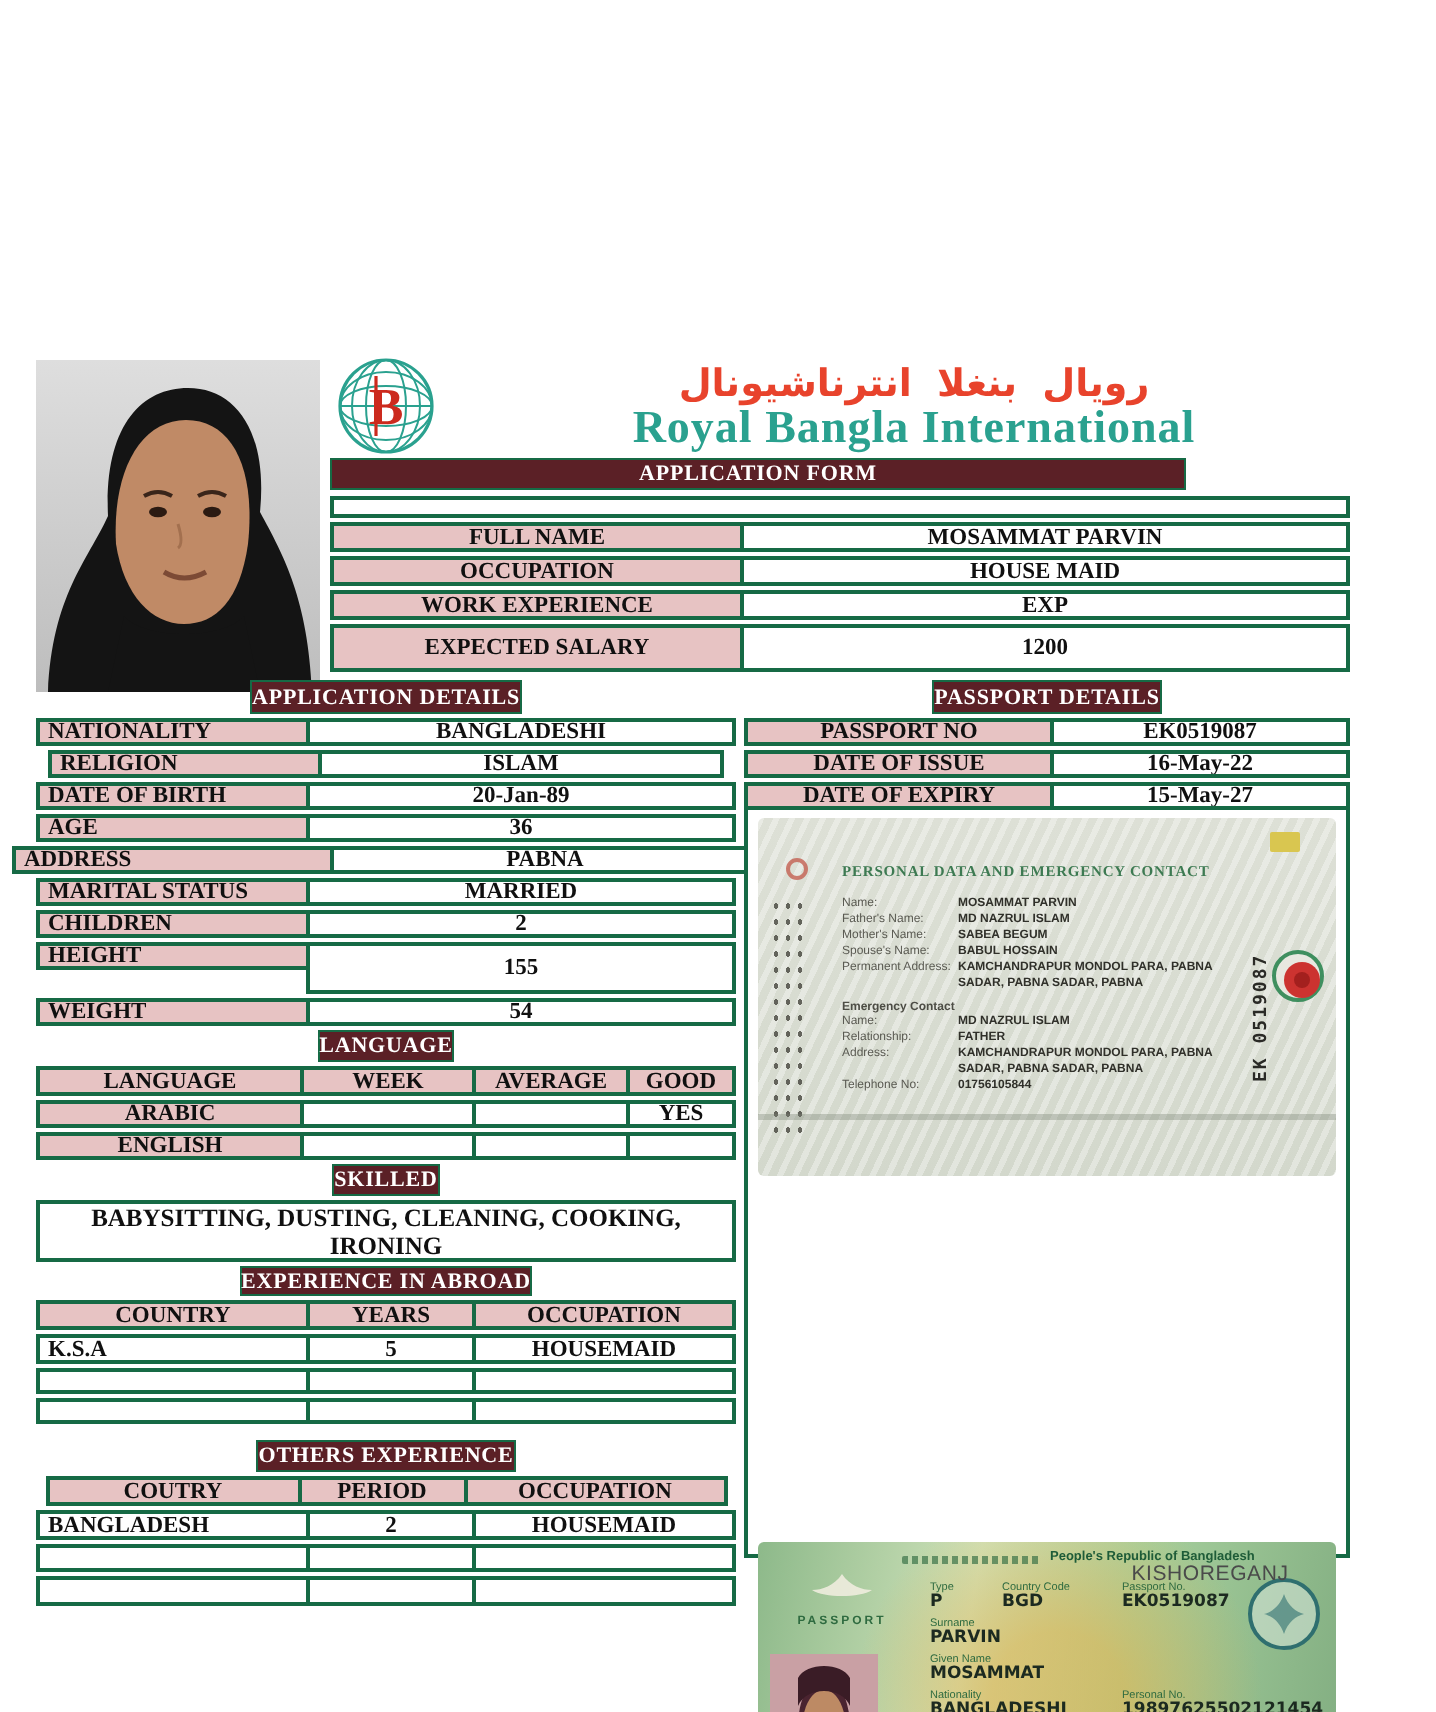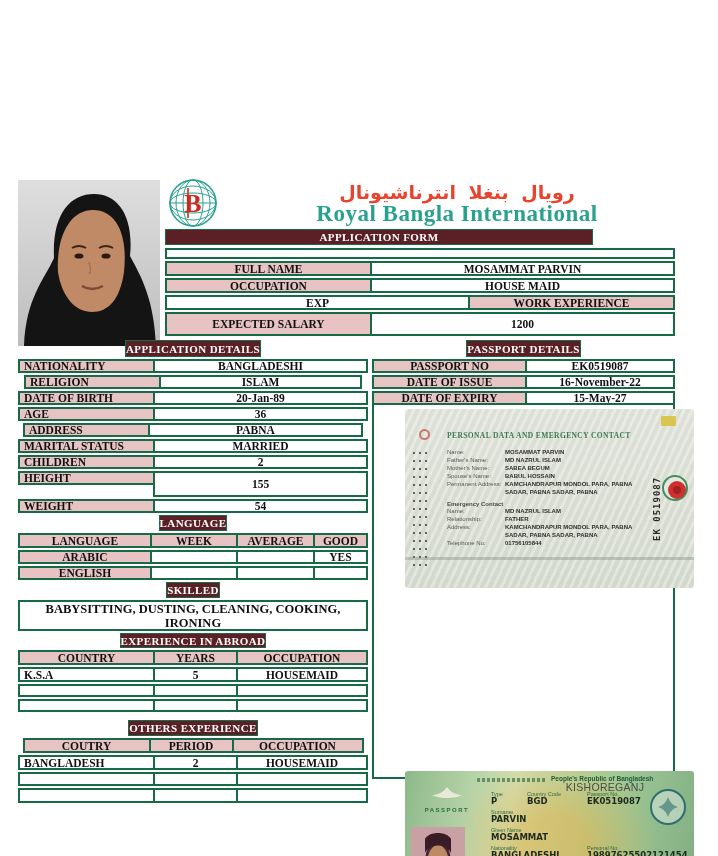--- a/index.html
+++ b/index.html
@@ -116,22 +116,22 @@
 
   <div class="abs trow" style="left:165px; top:261px; width:510px;">
     <div class="cell pink" style="width:207px; height:15px;">FULL NAME</div>
     <div class="cell" style="width:305px; height:15px;">MOSAMMAT PARVIN</div>
   </div>
   <div class="abs trow" style="left:165px; top:278px; width:510px;">
     <div class="cell pink" style="width:207px; height:15px;">OCCUPATION</div>
     <div class="cell" style="width:305px; height:15px;">HOUSE MAID</div>
   </div>
   <div class="abs trow" style="left:165px; top:295px; width:510px;">
+    <div class="cell pink" style="width:207px; height:15px;">WORK EXPERIENCE</div>
     <div class="cell" style="width:305px; height:15px;">EXP</div>
-    <div class="cell pink" style="width:207px; height:15px;">WORK EXPERIENCE</div>
   </div>
   <div class="abs trow" style="left:165px; top:312px; width:510px;">
     <div class="cell pink" style="width:207px; height:24px;">EXPECTED SALARY</div>
     <div class="cell" style="width:305px; height:24px;">1200</div>
   </div>
 
   <div class="abs stack" style="left:18px; top:340px; width:350px;">
     <div class="bar" style="height:15px;">APPLICATION DETAILS</div>
 
     <div class="trow">
@@ -144,21 +144,21 @@
     </div>
     <div class="trow">
       <div class="cell pink alignleft" style="width:137px; height:14px;">DATE OF BIRTH</div>
       <div class="cell" style="width:215px; height:14px;">20-Jan-89</div>
     </div>
     <div class="trow">
       <div class="cell pink alignleft" style="width:137px; height:14px;">AGE</div>
       <div class="cell" style="width:215px; height:14px;">36</div>
     </div>
     <div class="trow">
-      <div class="cell pink alignleft" style="width:127px; height:14px;">ADDRESS</div>
+      <div class="cell pink alignleft" style="width:161px; height:14px;">ADDRESS</div>
       <div class="cell" style="width:215px; height:14px;">PABNA</div>
     </div>
     <div class="trow">
       <div class="cell pink alignleft" style="width:137px; height:14px;">MARITAL STATUS</div>
       <div class="cell" style="width:215px; height:14px;">MARRIED</div>
     </div>
     <div class="trow">
       <div class="cell pink alignleft" style="width:137px; height:14px;">CHILDREN</div>
       <div class="cell" style="width:215px; height:14px;">2</div>
     </div>
@@ -242,29 +242,29 @@
   </div>
 
   <div class="abs stack" style="left:372px; top:340px; width:303px;">
     <div class="bar" style="height:15px;">PASSPORT DETAILS</div>
     <div class="trow">
       <div class="cell pink" style="width:155px; height:14px;">PASSPORT NO</div>
       <div class="cell" style="width:150px; height:14px;">EK0519087</div>
     </div>
     <div class="trow">
       <div class="cell pink" style="width:155px; height:14px;">DATE OF ISSUE</div>
-      <div class="cell" style="width:150px; height:14px;">16-November-22</div>
+      <div class="cell" style="width:150px; height:14px;">16-May-22</div>
     </div>
     <div class="trow">
       <div class="cell pink" style="width:155px; height:14px;">DATE OF EXPIRY</div>
       <div class="cell" style="width:150px; height:14px;">15-May-27</div>
     </div>
   </div>
 
-  <div class="abs scanbox" style="left:372px; top:403px; width:303px; height:376px;padding-left:26px;">
+  <div class="abs scanbox" style="left:372px; top:403px; width:303px; height:376px;">
 
     <div class="abs scan1" style="left:5px; top:4px; width:289px; height:179px;">
       <div class="abs" style="right:18px; top:7px; width:15px; height:10px; background:#d9c650; border-radius:1px;"></div>
       <div class="abs" style="left:14px; top:20px; width:11px; height:11px; border:2px solid #c25748; border-radius:50%; opacity:.75;"></div>
       <div class="abs title" style="left:42px; top:22px; width:230px;">PERSONAL DATA AND EMERGENCY CONTACT</div>
 
       <div class="abs" style="left:6px; top:40px; width:16px; height:118px; background-image:radial-gradient(#4d4d45 1px, rgba(0,0,0,0) 1.2px); background-size:6px 8px; opacity:.85;"></div>
 
       <div class="abs" style="left:42px; top:39px; width:200px;">
         <div class="frow">

